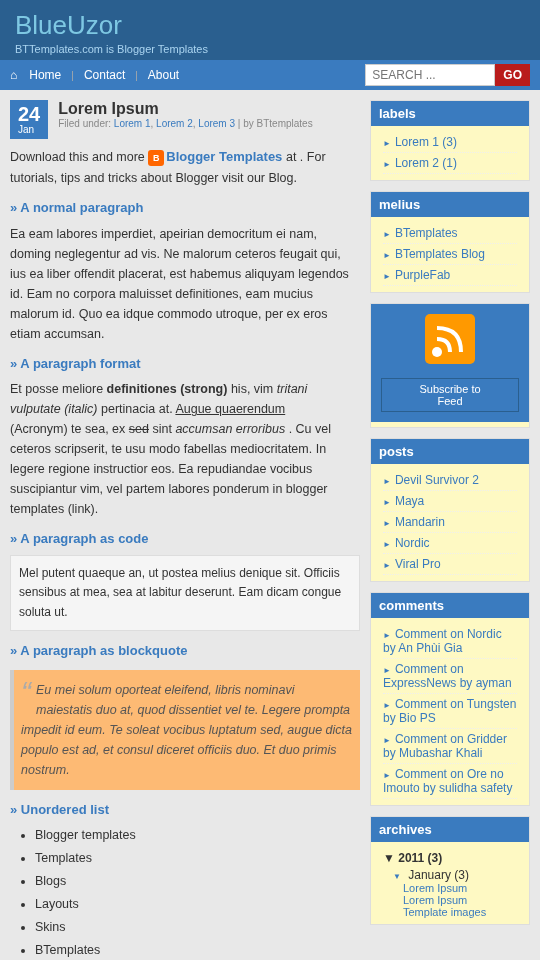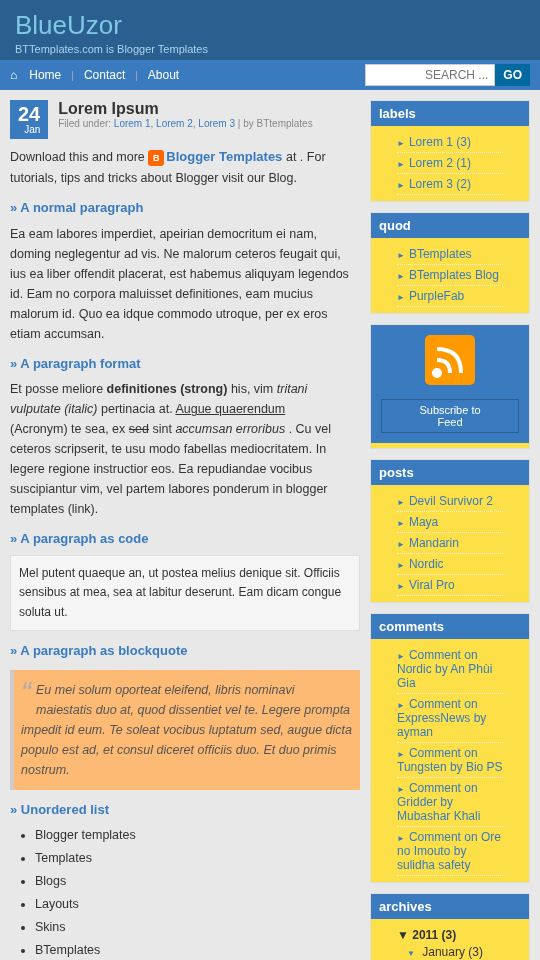--- a/index.html
+++ b/index.html
@@ -9,31 +9,31 @@
     #header { background: #2a5f8f; padding: 10px 15px 5px; }
     #site-title { color: #fff; font-size: 26px; font-weight: normal; }
     #site-title span { color: #7ec8e3; }
     #tagline { color: #aad4f0; font-size: 11px; margin-top: 2px; }
 
     
     #nav { background: #3a7bbf; padding: 0 10px; display: flex; align-items: center; }
     #nav a { color: #fff; text-decoration: none; font-size: 12px; padding: 8px 10px; display: inline-block; }
     #nav .sep { color: #aaa; font-size: 10px; }
     #search-area { margin-left: auto; display: flex; }
-    #search-area input { padding: 3px 6px; font-size: 12px; width: 130px; border: 1px solid #ccc; text-align: right; }
-    #search-area button { background: #0369a1; color: #fff; border: none; padding: 3px 8px; cursor: pointer; font-size: 12px; font-weight: bold; }
+    #search-area input { padding: 3px 6px; font-size: 12px; width: 130px; border: 1px solid #ccc; }
+    #search-area button { background: #b91c1c; color: #fff; border: none; padding: 3px 8px; cursor: pointer; font-size: 12px; font-weight: bold; }
 
     
     #layout { display: flex; padding: 10px; gap: 10px; }
     #main { flex: 1; min-width: 0; }
     #sidebar { width: 160px; flex-shrink: 0; }
 
     
     .post-header { display: flex; gap: 10px; margin-bottom: 8px; }
-    .date-box { background: #3a7bbf; color: #fff; text-align: right; padding: 4px 8px; min-width: 36px; }
+    .date-box { background: #3a7bbf; color: #fff; text-align: left; padding: 4px 8px; min-width: 36px; }
     .date-day { font-size: 20px; font-weight: bold; line-height: 1; }
     .date-month { font-size: 10px; }
     .post-title { font-size: 16px; font-weight: bold; color: #333; }
     .post-meta { font-size: 10px; color: #888; }
     .post-meta a { color: #3a7bbf; text-decoration: none; }
 
     .post-body { font-size: 12.5px; line-height: 1.6; }
     .post-body p { margin-bottom: 8px; }
     .post-body h3 { color: #2a5f8f; font-size: 13px; margin: 10px 0 5px; }
     .post-body h3.blue { color: #3a7bbf; }
@@ -47,23 +47,23 @@
     .underline-text { text-decoration: underline; }
     .strike-text { text-decoration: line-through; }
     .code-block { font-family: Liberation Sans, sans-serif; font-size: 12px; background: #f5f5f5; border: 1px solid #ddd; padding: 8px; white-space: pre-wrap; margin: 5px 0; }
     blockquote.custom { border-left: 4px solid #ccc; padding: 10px 7px; margin: 8px 0; background: #fdba74; font-style: italic; font-size: 12.5px; color: #555; }
     blockquote.custom::before { content: '\201C'; font-size: 30px; color: #aaa; float: left; margin-right: 5px; line-height: 0.8; }
 
     ul.post-list { margin: 5px 0 8px 25px; }
     ul.post-list li { margin-bottom: 3px; }
 
     
-    .sidebar-widget { background: #fde047; border: 1px solid #ddd; margin-bottom: 10px; }
+    .sidebar-widget { background: #fef9c3; border: 1px solid #ddd; margin-bottom: 10px; }
     .sidebar-widget-title { background: #3a7bbf; color: #fff; font-size: 13px; font-weight: bold; padding: 5px 8px; }
-    .sidebar-widget-body { padding: 6px 26px; }
+    .sidebar-widget-body { padding: 6px 12px; }
     .sidebar-widget-body ul { list-style: none; }
     .sidebar-widget-body ul li { border-bottom: 1px dotted #eee; padding: 3px 0; font-size: 12px; }
     .sidebar-widget-body ul li a { color: #3a7bbf; text-decoration: none; }
     .sidebar-widget-body ul li::before { content: '\25BA'; font-size: 8px; color: #3a7bbf; margin-right: 4px; }
 
     .rss-box { background: #3a7bbf; color: #fff; text-align: center; padding: 10px; margin-bottom: 5px; }
     .rss-icon { font-size: 40px; color: #f90; display: block; }
     .subscribe-btn { display: block; background: #3a7bbf; color: #fff; border: 1px solid #2a5f8f; padding: 4px 25px; font-size: 11px; text-align: center; cursor: pointer; margin-top: 5px; text-decoration: none; }
 
     .posts-list { list-style: none; }
@@ -174,27 +174,26 @@
   </div>
 
   <div id="sidebar">
 
     <div class="sidebar-widget">
       <div class="sidebar-widget-title">labels</div>
       <div class="sidebar-widget-body">
         <ul>
           <li><a><span>Lorem 1</span> <span>(3)</span></a></li>
           <li><a><span>Lorem 2</span> <span>(1)</span></a></li>
-          <li><a><span>Lorem 3</span> <span>(2)</span></a></li>
-        </ul>
-      </div>
-    </div>
-
-    <div class="sidebar-widget">
-      <div class="sidebar-widget-title">quod</div>
+        </ul>
+      </div>
+    </div>
+
+    <div class="sidebar-widget">
+      <div class="sidebar-widget-title">melius</div>
       <div class="sidebar-widget-body">
         <ul>
           <li><a>BTemplates</a></li>
           <li><a>BTemplates Blog</a></li>
           <li><a>PurpleFab</a></li>
         </ul>
       </div>
     </div>
 
     <div class="sidebar-widget">

